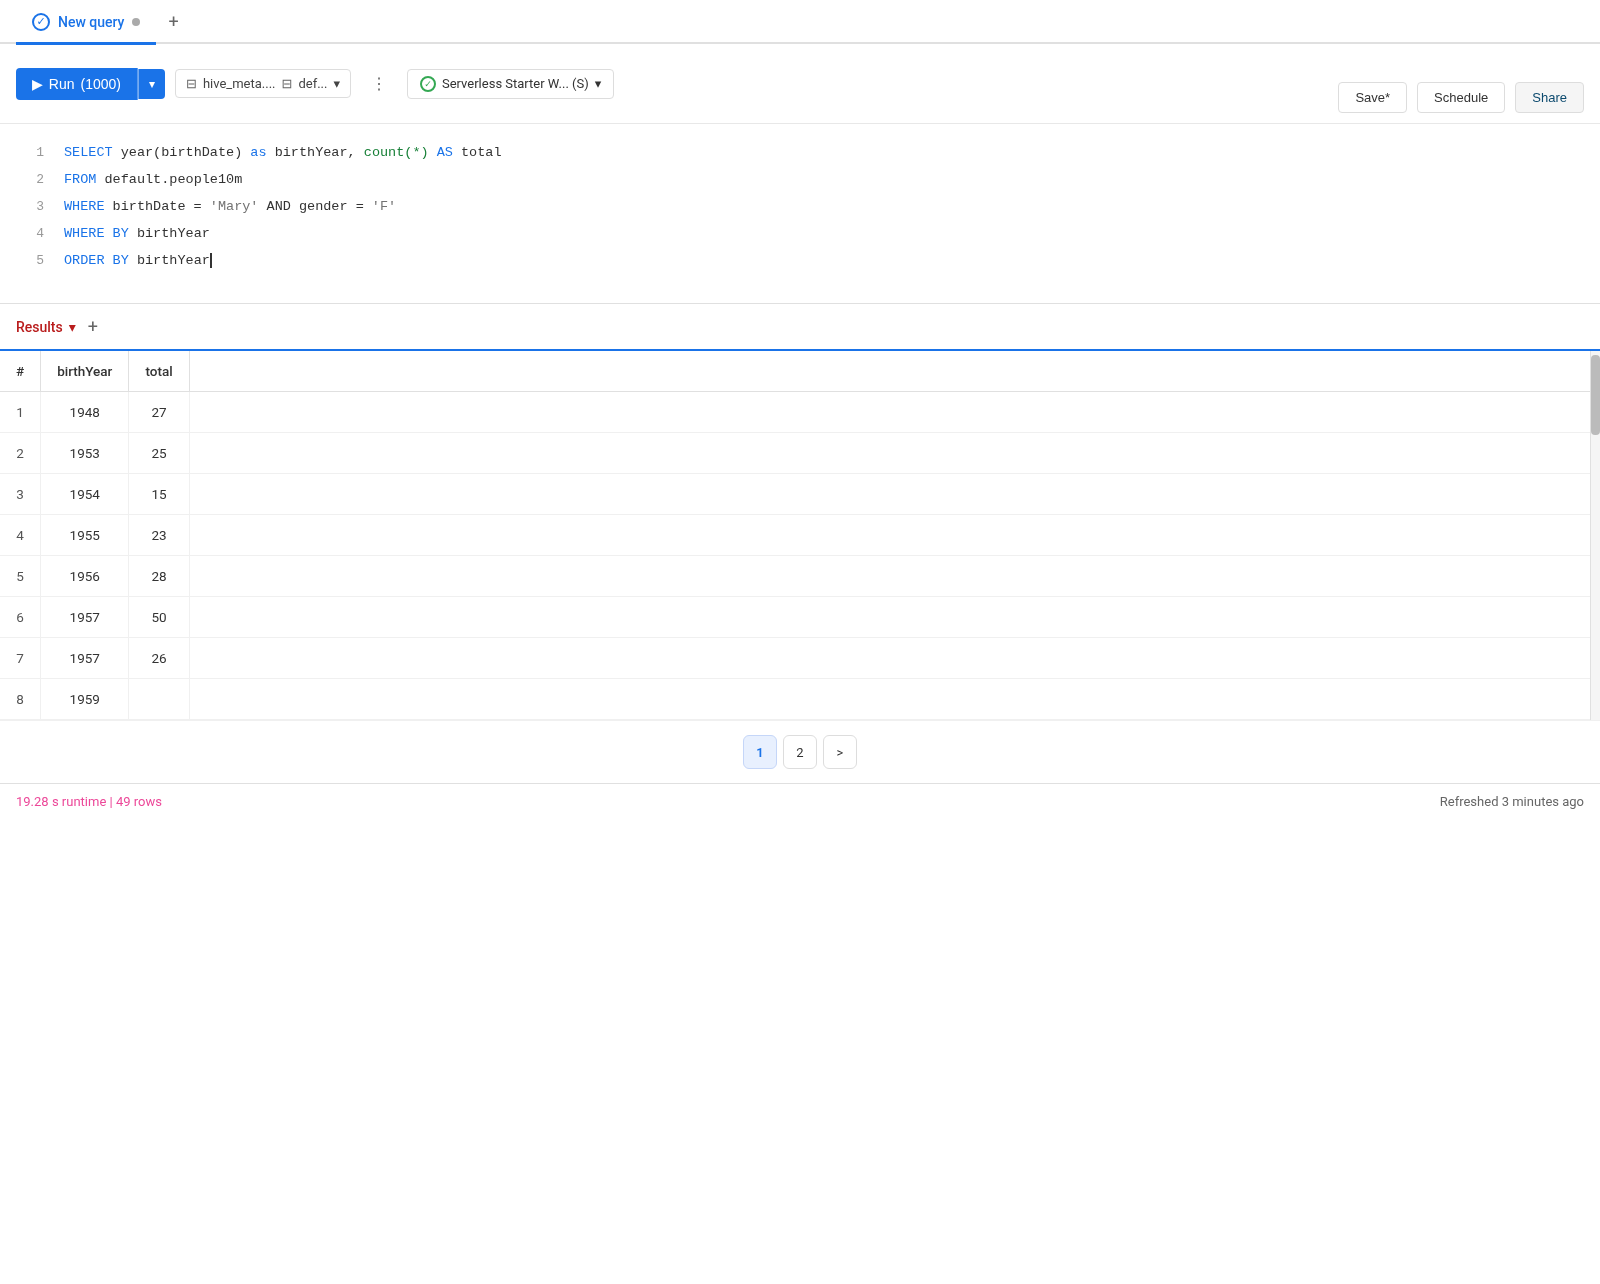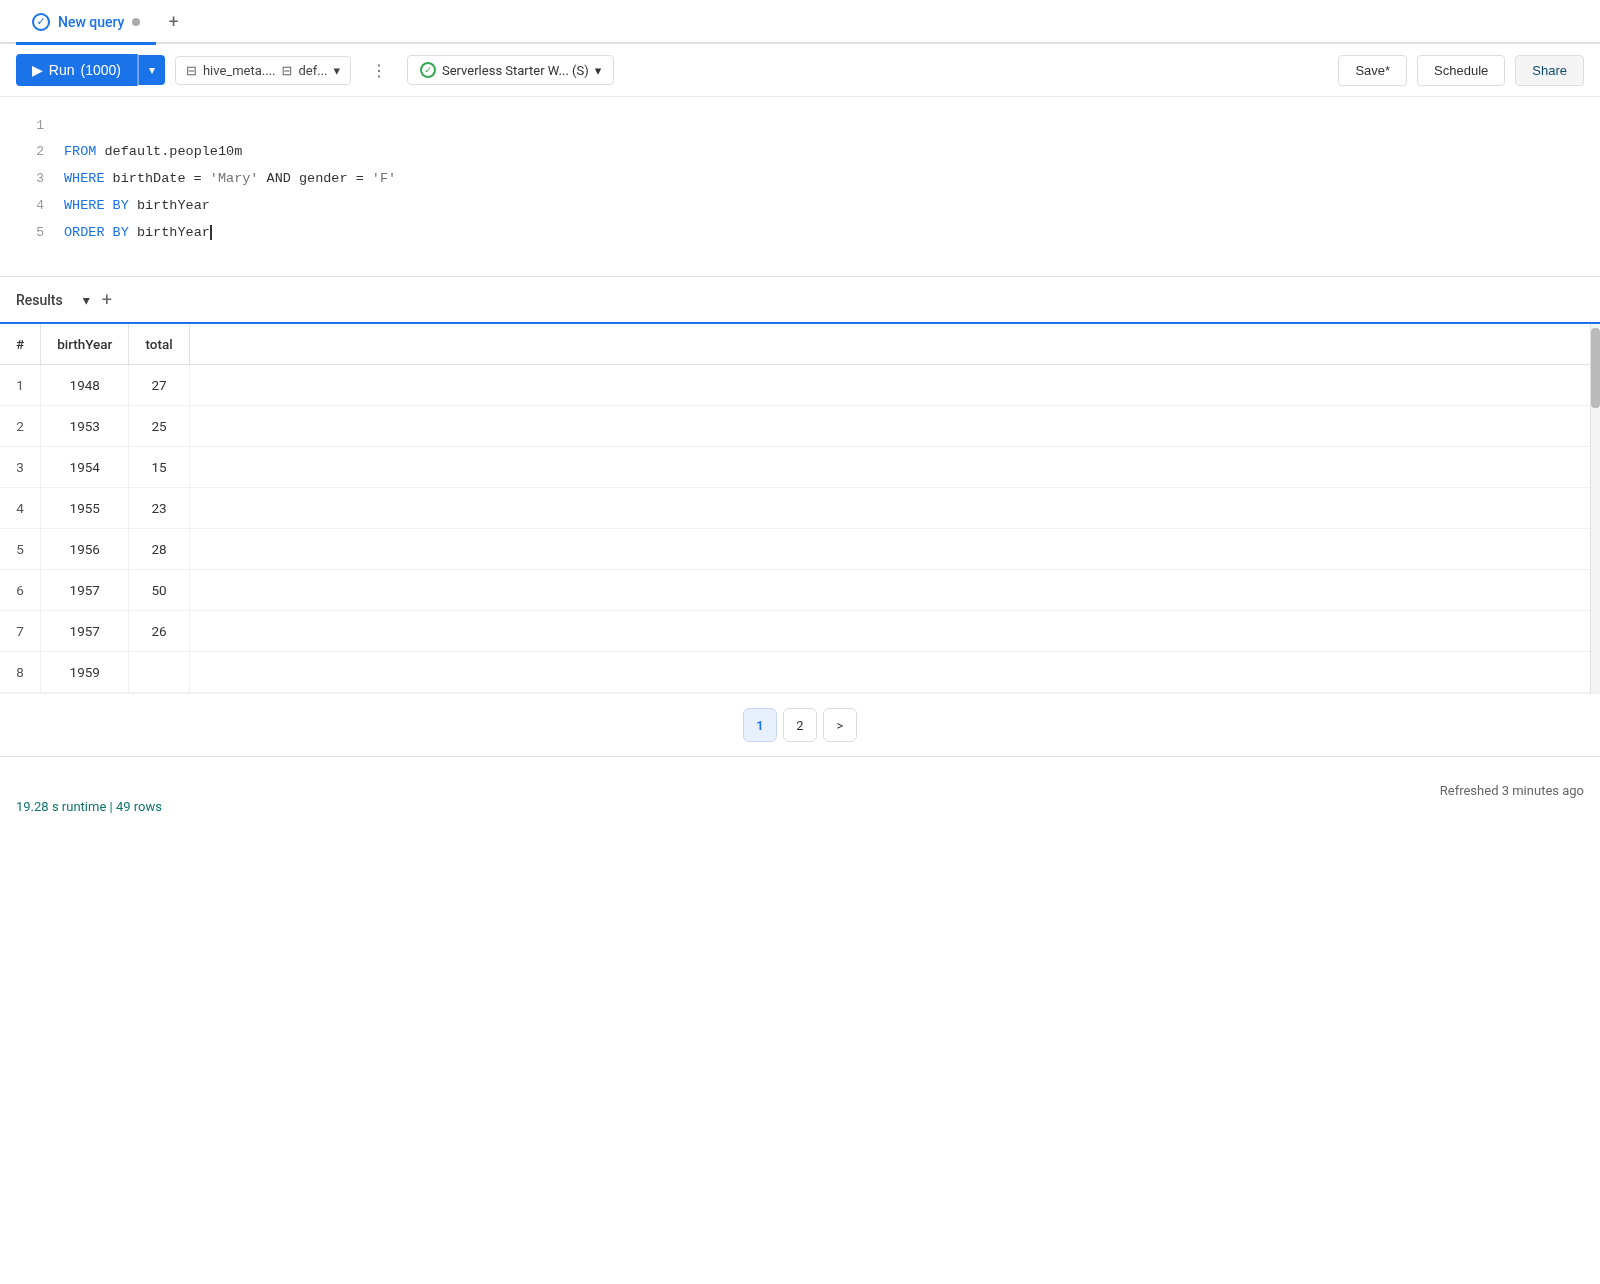--- a/index.html
+++ b/index.html
@@ -147,20 +147,21 @@
     }
     .spacer { flex: 1; }
     .save-btn, .schedule-btn, .share-btn {
       padding: 7px 16px;
       border: 1px solid #ddd;
       border-radius: 4px;
       background: #fff;
       font-size: 13px;
       cursor: pointer;
       color: #333;
+      margin-top: 28px;
     }
     .share-btn {
       color: #0c4a6e;
       background: #f5f5f5;
     }
 
     
     .code-editor {
       padding: 16px 0;
       background: #fff;
@@ -203,22 +204,22 @@
     .results-header {
       display: flex;
       align-items: center;
       gap: 8px;
       padding: 12px 16px;
       border-bottom: 2px solid #1a73e8;
     }
     .results-tab {
       display: flex;
       align-items: center;
-      gap: 20px;
-      color: #404040;
+      gap: 6px;
+      color: #b91c1c;
       font-weight: 500;
       font-size: 14px;
       cursor: pointer;
       justify-content: flex-end;
     }
     .results-add {
       color: #666;
       font-size: 18px;
       cursor: pointer;
       padding: 0 4px;
@@ -308,23 +309,22 @@
     
     .status-bar {
       display: flex;
       align-items: center;
       justify-content: space-between;
       padding: 10px 16px;
       border-top: 1px solid #e0e0e0;
       background: #fff;
     }
     .status-left {
-      color: #0f766e;
-      font-size: 13px;
-      margin-top: 32px;
+      color: #ec4899;
+      font-size: 13px;
     }
     .status-right {
       color: #666;
       font-size: 13px;
     }
   </style>
 </head>
 <body>
 
 <div class="tab-bar">
@@ -367,20 +367,23 @@
   <div class="spacer"></div>
 
   <button class="save-btn">Save*</button>
   <button class="schedule-btn">Schedule</button>
   <button class="share-btn">Share</button>
 </div>
 
 <div class="code-editor">
   <div class="code-line">
     <span class="line-num">1</span>
+    <span>
+      <span class="kw-blue">SELECT </span><span class="kw-default">year(birthDate) </span><span class="kw-blue">as </span><span class="kw-default">birthYear, </span><span class="kw-green">count(*) </span><span class="kw-blue">AS </span><span class="kw-default">total</span>
+    </span>
   </div>
   <div class="code-line">
     <span class="line-num">2</span>
     <span>
       <span class="kw-blue">FROM </span><span class="kw-default">default.people10m</span>
     </span>
   </div>
   <div class="code-line">
     <span class="line-num">3</span>
     <span>

